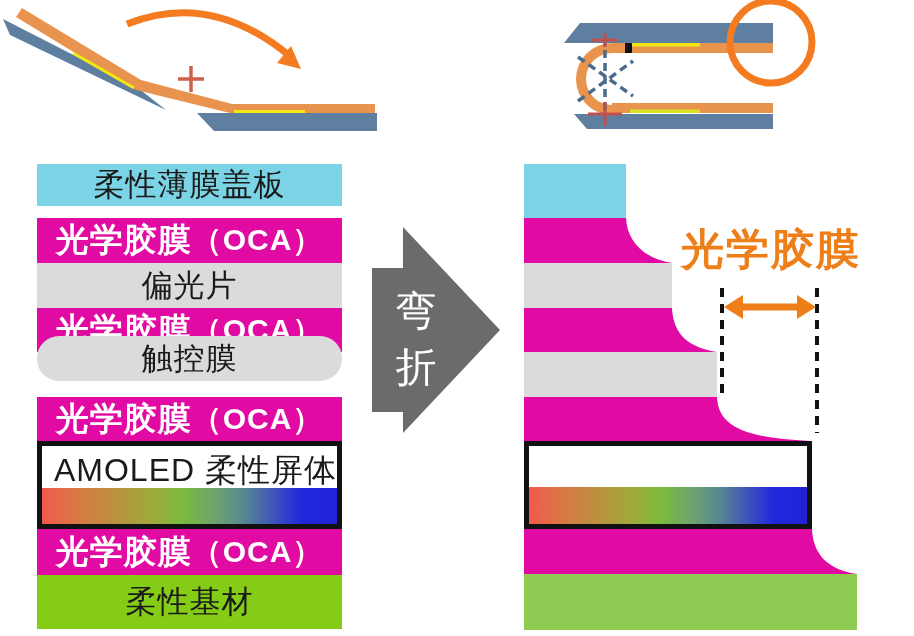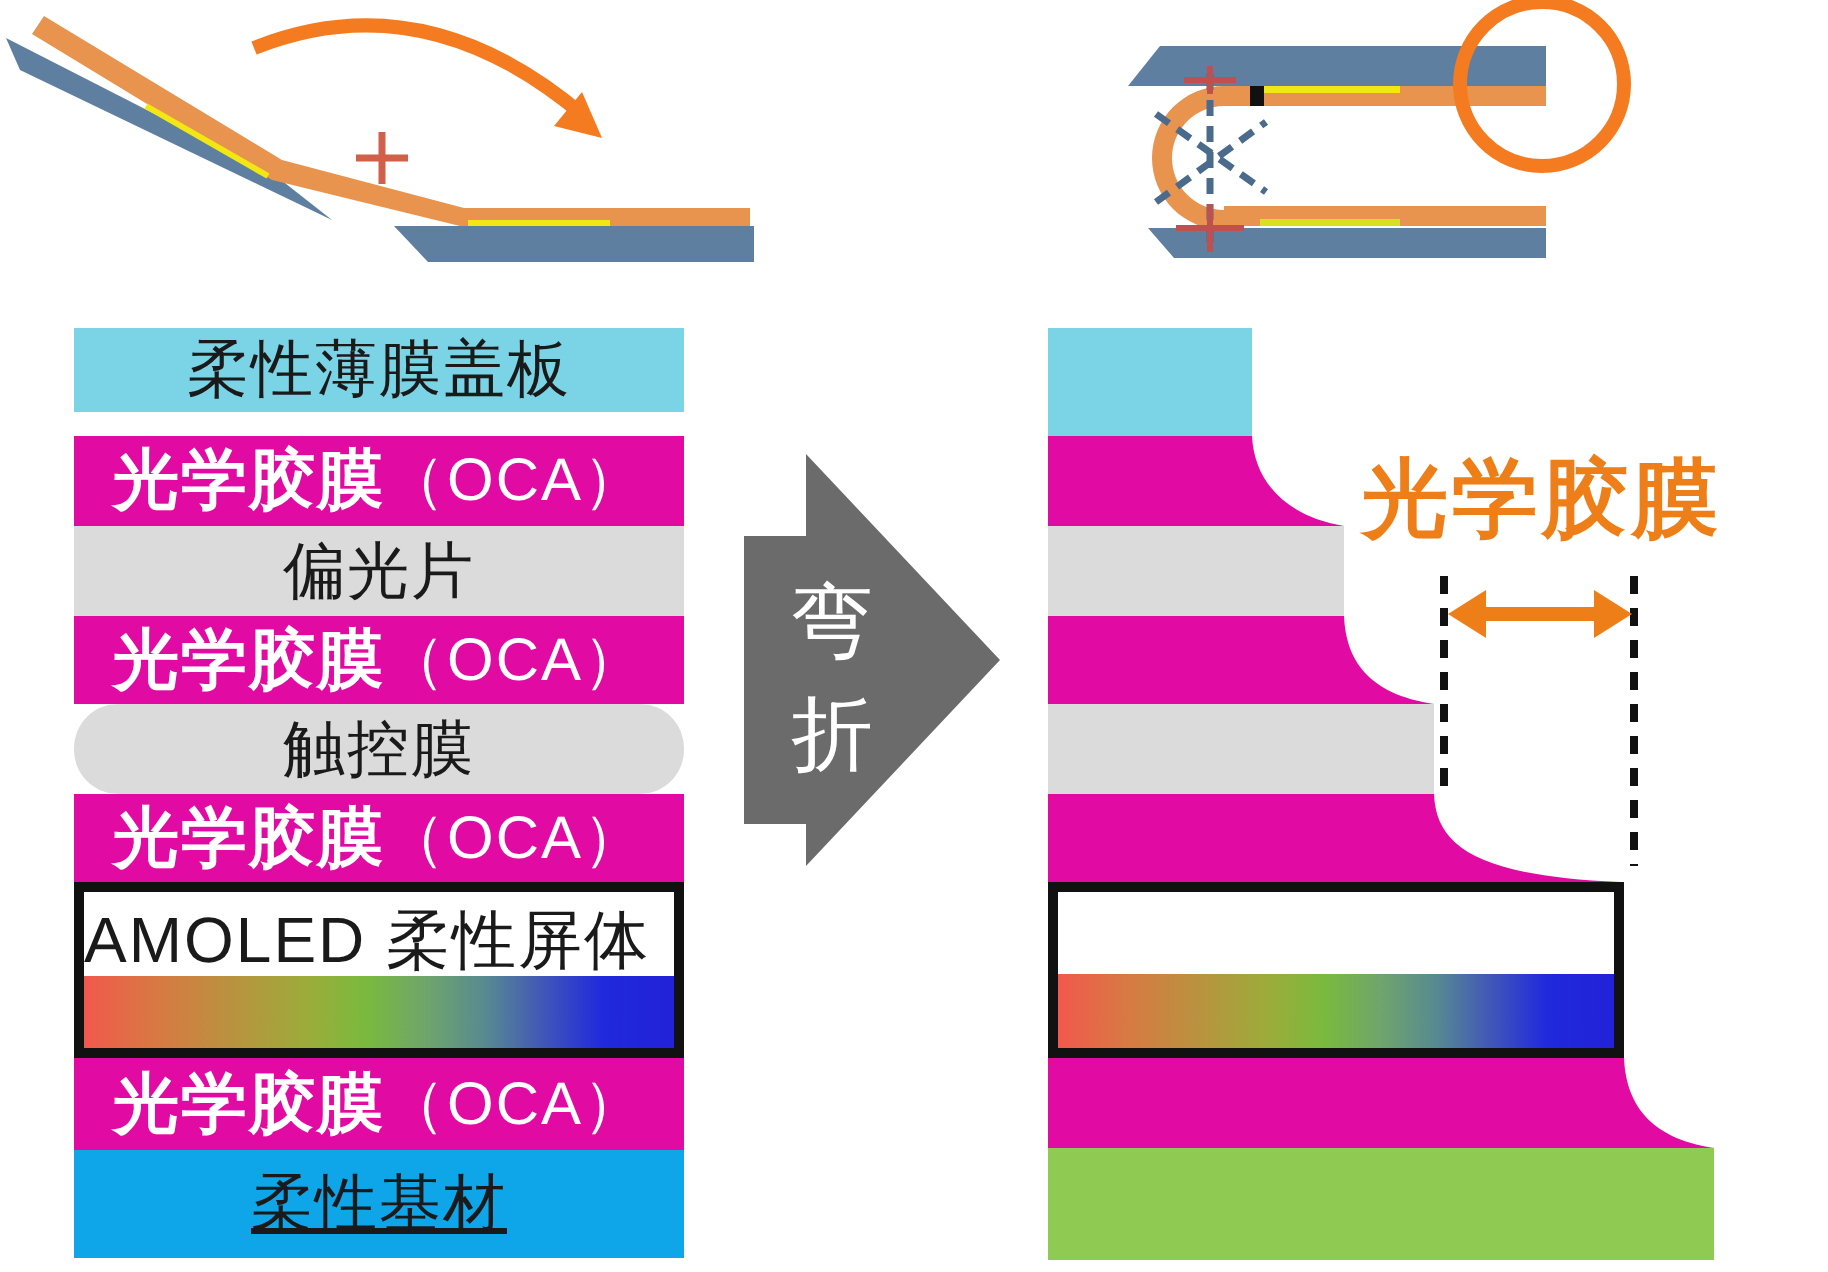--- a/index.html
+++ b/index.html
@@ -4,38 +4,38 @@
 <style>
   html,body{margin:0;padding:0;background:#fff;}
   .stage{position:relative;width:914px;height:636px;background:#ffffff;overflow:hidden;
          font-family:"Liberation Sans",sans-serif;}
   .stage svg{position:absolute;left:0;top:0;}
 
   
   .layer{position:absolute;left:37px;width:305px;display:flex;align-items:center;
          justify-content:center;color:#1a1a1a;font-size:31px;letter-spacing:1px;}
   .layer .b{font-weight:700;}
-  .layer .r{font-weight:400;font-size:29px;}
+  .layer .r{font-weight:700;font-size:29px;}
   .lay-cyan{background:#7bd3e6;}
   .lay-mag{background:#e10aa3;color:#ffffff;font-size:33px;font-weight:700;}
   .lay-mag .r{font-size:30px;}
   .lay-gray{background:#dbdbdb;}
-  .lay-green{background:#0ea5e9;text-decoration:underline;}
+  .lay-green{background:#84cc16;}
   .l1{top:164px;height:42px;}
   .l2{top:218px;height:45px;}
   .l3{top:263px;height:45px;}
   .l4{top:308px;height:44px;}
-  .l5{top:352px;height:45px;border-radius:22px;}
+  .l5{top:336px;height:45px;border-radius:22px;}
   .l6{top:397px;height:44px;}
   .l8{top:529px;height:46px;}
   .l9{top:575px;height:54px;}
 
   .amoled{position:absolute;left:37px;top:441px;width:305px;height:88px;box-sizing:border-box;
           border:5px solid #111111;background:#ffffff;}
-  .amoled .lbl{position:absolute;left:0;right:0;top:3px;text-align:left;
+  .amoled .lbl{position:absolute;left:0;right:0;top:3px;text-align:right;
                font-size:32px;color:#1a1a1a;letter-spacing:1px;}
   .rgb-grad{position:absolute;left:0;right:0;bottom:0;height:36px;
     background:linear-gradient(90deg,#f2584d 0%,#d97843 12%,#ba923f 25%,#9cac3a 38%,
       #79ba3e 48%,#6fa56b 58%,#578a90 68%,#4156b8 78%,#2029dc 88%,#2222d8 100%);}
 
   
   .bend-text{position:absolute;left:374px;top:283px;width:84px;text-align:center;
              color:#ffffff;font-size:41px;line-height:56px;font-weight:500;}
 
   

